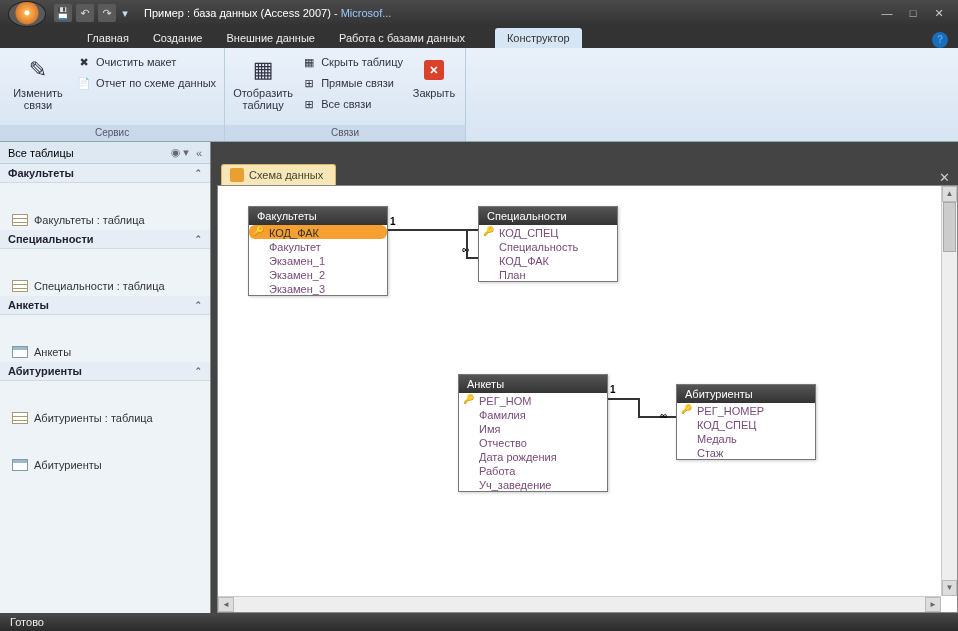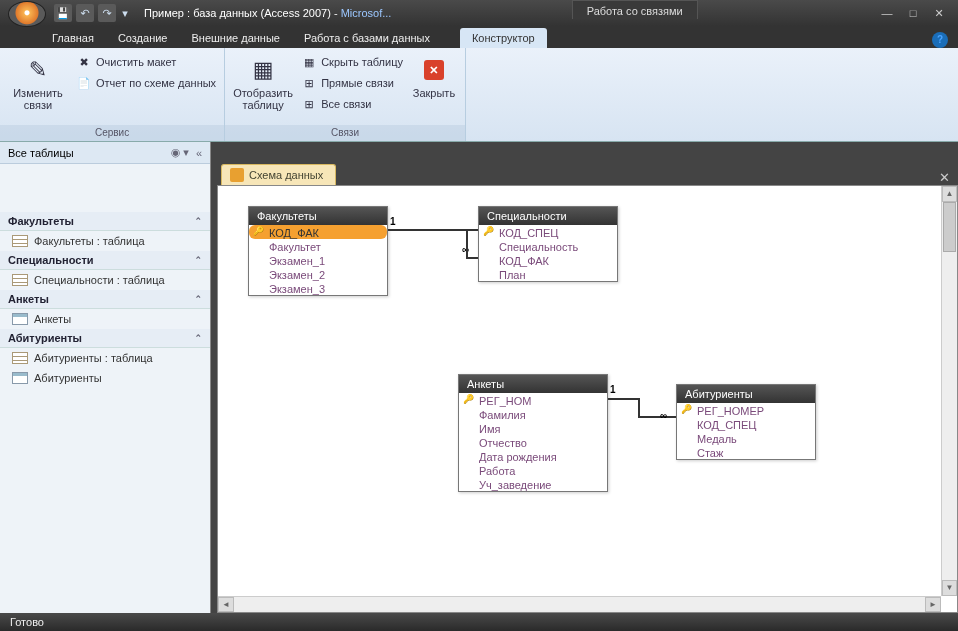--- a/index.html
+++ b/index.html
@@ -12,47 +12,47 @@
 .qat .q { width: 18px; height: 18px; background: #5a5a5a; border-radius: 2px; display:flex;align-items:center;justify-content:center;color:#cde;}
 .title-text { margin-left: 14px; color: #eee; }
 .title-text .doc { color: #fff; }
 .title-text .app { color: #9cc7ff; }
 .context-tab { margin-left: auto; height: 26px; }
 .context-tab .group { background: #3a3a3a; color: #ddd; padding: 4px 14px 2px; border-top:1px solid #555;border-left:1px solid #555;border-right:1px solid #555;}
 .winbtns { margin-left: auto; display: flex; gap: 8px; padding-right: 10px; color: #ccc; }
 .winbtns span { cursor: pointer; width:18px;text-align:center;}
 
 
-.tabsrow { height: 22px; background: #333; display: flex; align-items: flex-end; padding-left: 40px; }
+.tabsrow { height: 22px; background: #333; display: flex; align-items: flex-end; padding-left: 75px; }
 .tabsrow .tab { color: #eee; padding: 4px 12px; cursor: pointer; }
 .tabsrow .tab.context { background: #d7e6f5; color: #333; border-radius: 3px 3px 0 0; margin-left: 0; }
 .help-icn { margin-left: auto; margin-right: 10px; color: #4aa3ff; cursor: pointer; width:16px;height:16px;border-radius:50%;background:#1a6db8;text-align:center;line-height:16px;font-weight:bold;font-size:10px;}
 
 
 .ribbon { height: 94px; background: linear-gradient(#eaf1fa,#d7e4f2); display: flex; border-bottom: 1px solid #8aa; }
 .rgroup { border-right: 1px solid #b7cde0; display: flex; flex-direction: column; padding: 3px 6px 0; }
 .rgroup .body { flex: 1; display: flex; align-items: flex-start; gap: 4px; }
 .rgroup .label { text-align: center; color: #556; font-size: 10px; padding: 2px 0 3px; background:rgba(180,200,220,.4);margin:0 -6px;}
 .bigbtn { display: flex; flex-direction: column; align-items: center; width: 64px; padding: 4px 2px; cursor: pointer; text-align:center;color:#334;}
 .bigbtn .icn { width: 32px; height: 30px; margin-bottom: 2px; display:flex;align-items:center;justify-content:center;font-size:22px;}
 .smallbtns { display: flex; flex-direction: column; gap: 3px; padding-top: 2px; }
 .smallbtn { display: flex; align-items: center; gap: 4px; cursor: pointer; color:#334;padding:1px 2px;}
 .smallbtn .si { width: 16px; height: 16px; display:flex;align-items:center;justify-content:center;}
 .closeX { width:20px;height:20px;background:#d9412b;color:#fff;border-radius:3px;display:flex;align-items:center;justify-content:center;font-weight:bold;}
 
 
 .main { position: absolute; top: 142px; bottom: 18px; left: 0; right: 0; display: flex; background: #444; }
 
 
-.navpane { width: 211px; background: #eef3f8; border-right: 1px solid #888; display: flex; flex-direction: column; gap: 48px; }
+.navpane { width: 211px; background: #eef3f8; border-right: 1px solid #888; display: flex; flex-direction: column; }
 .navhead { background: #dde8f3; padding: 4px 8px; display: flex; align-items: center; border-bottom:1px solid #bcd;}
 .navhead .dd { margin-left:auto;display:flex;gap:2px;align-items:center;color:#667;}
 .navgroup-h { background: #e6edf5; padding: 3px 8px; font-weight: bold; color: #223; display:flex;align-items:center;border-bottom:1px solid #cdd;cursor:pointer;}
 .navgroup-h .chev { margin-left:auto;color:#667;font-size:9px;}
-.navitem { padding: 4px 8px 4px 12px; display: flex; align-items: center; gap: 6px; color:#333;cursor:pointer;}
+.navitem { padding: 4px 8px 4px 12px; display: flex; align-items: center; gap: 6px; color:#333;cursor:pointer;margin-top:27px;}
 .tblicn { width:16px;height:12px;background:linear-gradient(#fff,#fff);border:1px solid #a97;position:relative;}
 .tblicn::before{content:"";position:absolute;left:0;right:0;top:3px;height:1px;background:#a97;}
 .tblicn::after{content:"";position:absolute;left:0;right:0;top:7px;height:1px;background:#a97;}
 .frmicn{width:16px;height:12px;border:1px solid #89a;background:#fff;position:relative;}
 .frmicn::before{content:"";position:absolute;left:0;right:0;top:0;height:3px;background:#9bc;}
 
 
 .canvaswrap { flex: 1; display: flex; flex-direction: column; background:#444;margin-top:21px;}
 .doc-tabbar { height: 22px; background: #444; display: flex; align-items: flex-end; padding-left:4px;}
 .doc-tab { background: #f7e6b8; border:1px solid #d8b860; border-bottom:none; padding: 3px 12px 3px 8px; color:#443; display:flex;align-items:center;gap:5px;border-radius:3px 3px 0 0;}
@@ -90,23 +90,20 @@
 <div class="titlebar">
   <div class="office-btn"></div>
   <div class="qat">
     <div class="q">💾</div>
     <div class="q">↶</div>
     <div class="q">↷</div>
     <div class="q" style="width:10px;background:none;">▾</div>
   </div>
   <div class="title-text">
     <span class="doc">Пример : база данных (Access 2007)</span> - <span class="app">Microsof...</span>
-  </div>
-  <div class="context-tab">
-    <div class="group">Работа со связями</div>
   </div>
   <div class="winbtns">
     <span>—</span>
     <span>□</span>
     <span>✕</span>
   </div>
 </div>
 
 <div class="tabsrow">
   <div class="tab">Главная</div>

